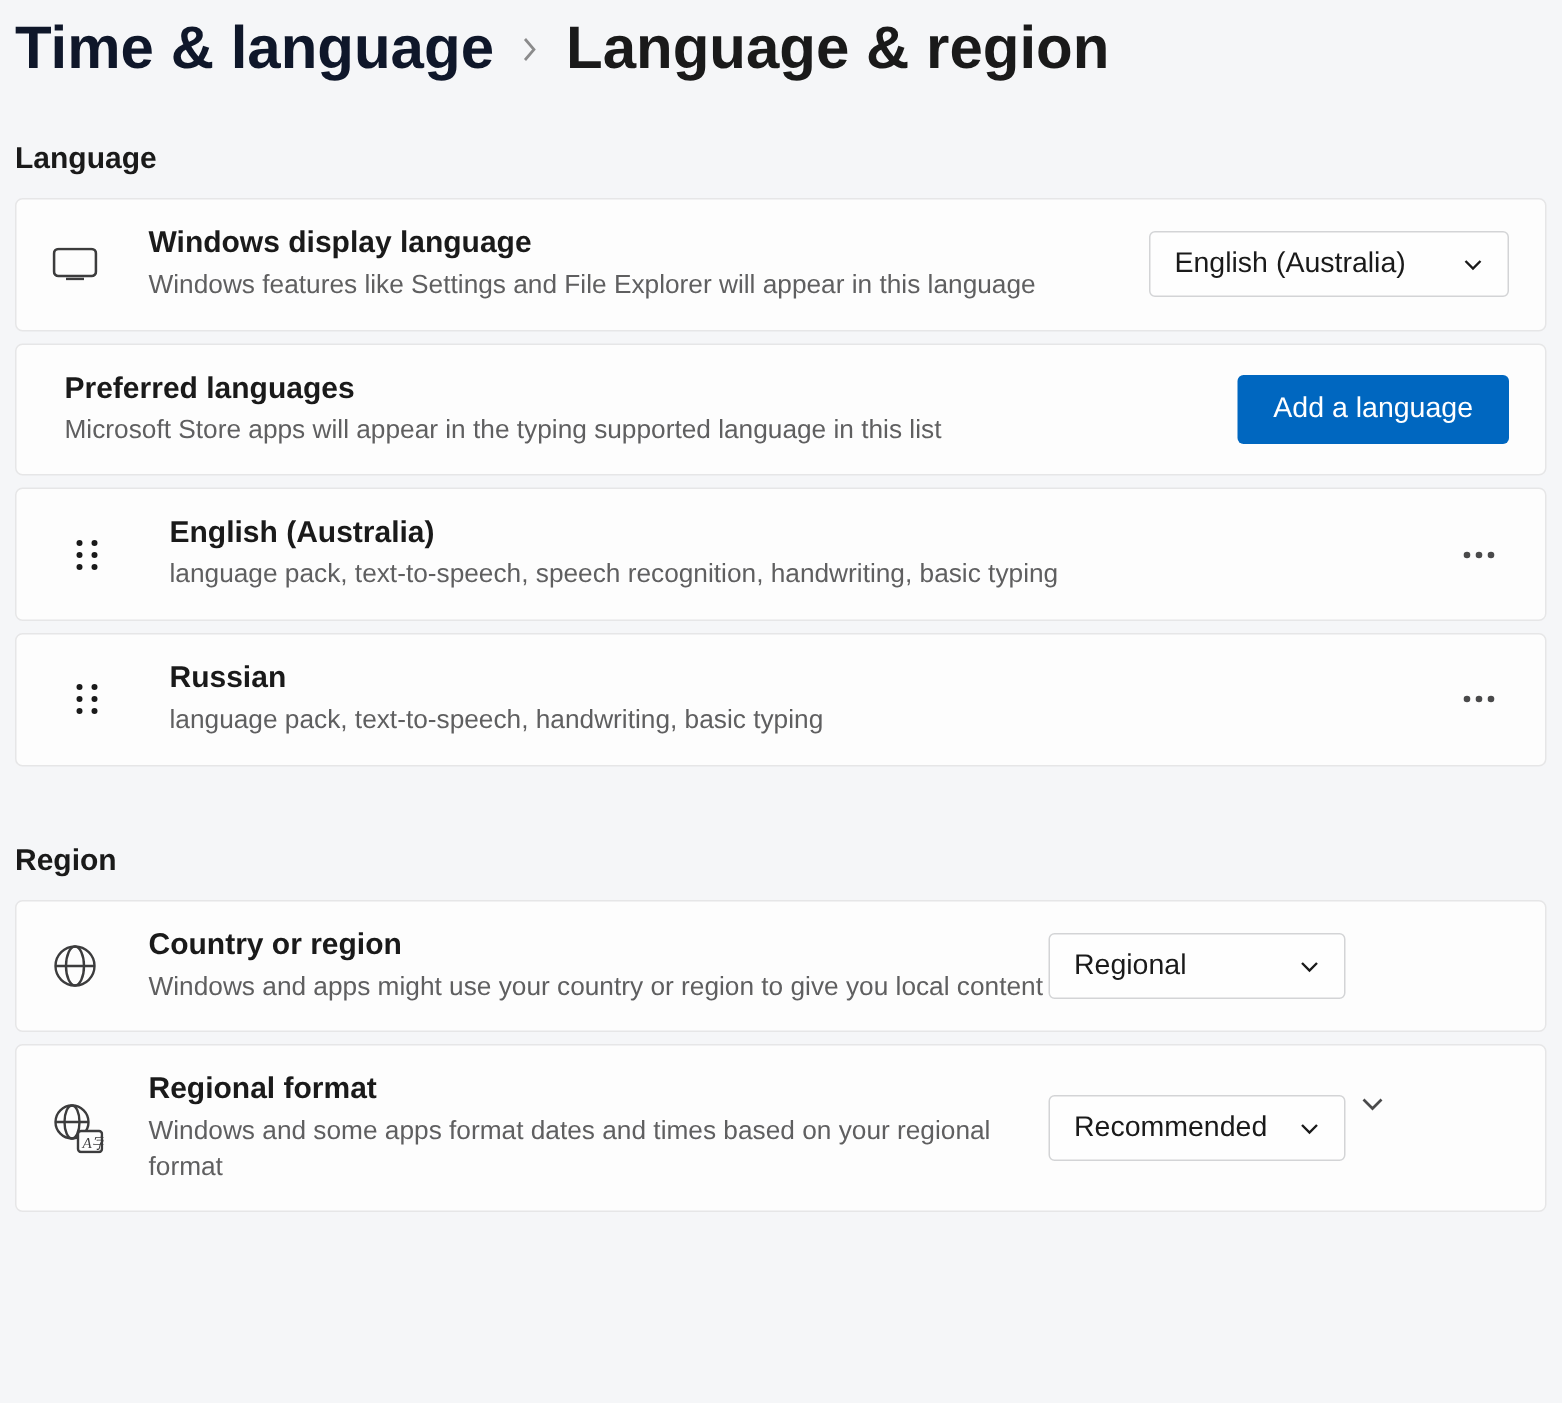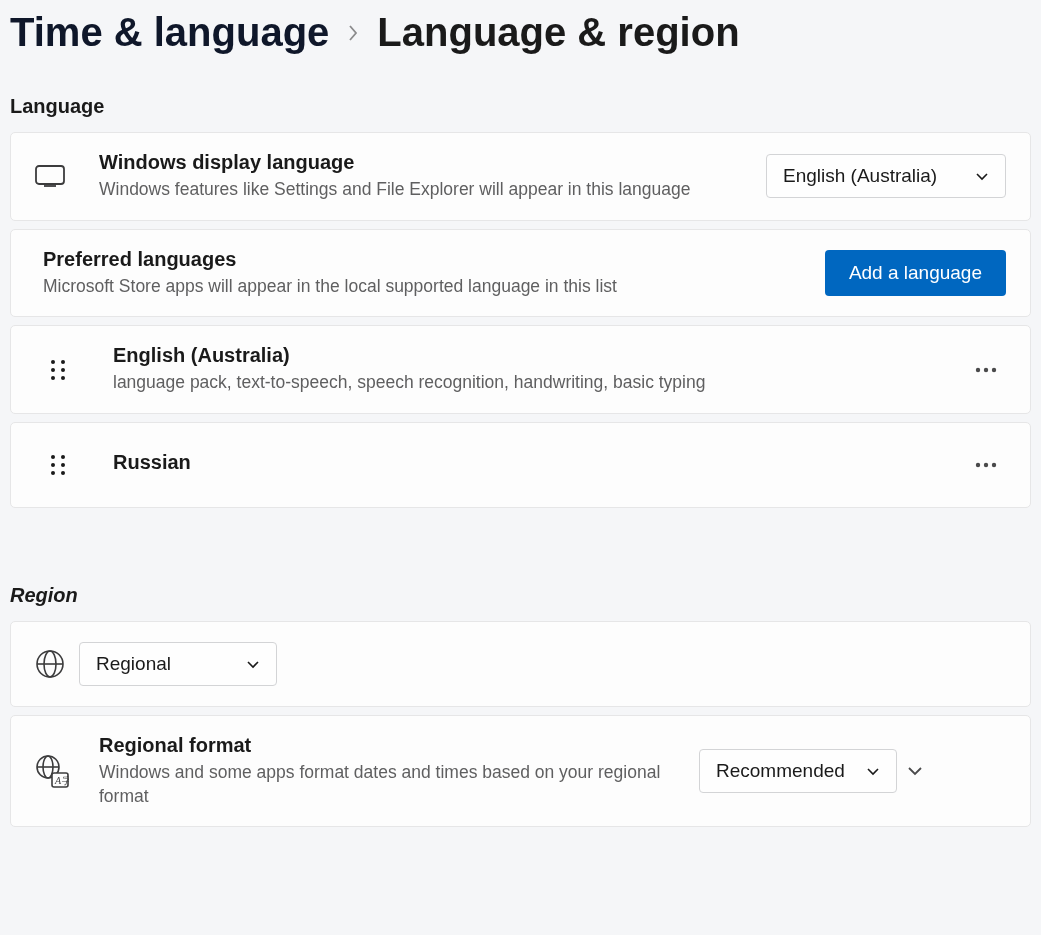--- a/index.html
+++ b/index.html
@@ -35,22 +35,21 @@
       font-weight: 700;
       color: #1a1a1a;
     }
     .section-heading {
       font-size: 20px;
       font-weight: 600;
       color: #1a1a1a;
       margin-bottom: 14px;
     }
     .section-gap {
-      margin-top: 76px;
-      font-style: italic;
+      margin-top: 52px;
     }
     .card {
       background: #fdfdfd;
       border: 1px solid #e6e6e7;
       border-radius: 5px;
       margin-bottom: 8px;
       display: flex;
       align-items: center;
       padding: 18px 24px;
       min-height: 86px;
@@ -128,21 +127,21 @@
       display: flex;
       align-items: center;
       justify-content: center;
       cursor: pointer;
       color: #4a4a4b;
       font-size: 20px;
       letter-spacing: 2px;
     }
     .card-tail {
       display: flex;
-      align-items: center;
+      align-items: flex-start;
     }
     .expand-chevron {
       width: 36px;
       display: flex;
       align-items: center;
       justify-content: center;
       cursor: pointer;
       color: #4a4a4b;
     }
     svg { display: block; }
@@ -179,21 +178,21 @@
       <svg width="14" height="10" viewBox="0 0 14 10" fill="none" stroke="currentColor" stroke-width="1.6">
           <polyline points="2,3 7,8 12,3"></polyline>
         </svg>
     </span>
   </div>
 </div>
 
 <div class="card" style="padding-left:32px;">
   <div class="card-body no-icon">
     <div class="card-title">Preferred languages</div>
-    <div class="card-subtitle">Microsoft Store apps will appear in the local supported language in this list</div>
+    <div class="card-subtitle">Microsoft Store apps will appear in the typing supported language in this list</div>
   </div>
   <button class="primary-btn">Add a language</button>
 </div>
 
 <div class="card" style="padding-left:38px;">
   <div class="card-handle">
     <svg width="18" height="26" viewBox="0 0 18 26" fill="currentColor">
       <circle cx="4" cy="5" r="2"></circle>
         <circle cx="14" cy="5" r="2"></circle>
       <circle cx="4" cy="13" r="2"></circle>
@@ -221,39 +220,44 @@
       <circle cx="4" cy="5" r="2"></circle>
         <circle cx="14" cy="5" r="2"></circle>
       <circle cx="4" cy="13" r="2"></circle>
         <circle cx="14" cy="13" r="2"></circle>
       <circle cx="4" cy="21" r="2"></circle>
         <circle cx="14" cy="21" r="2"></circle>
     </svg>
   </div>
   <div class="card-body">
     <div class="card-title">Russian</div>
+    <div class="card-subtitle">language pack, text-to-speech, handwriting, basic typing</div>
   </div>
   <div class="more-btn">
     <svg width="22" height="6" viewBox="0 0 22 6" fill="currentColor">
       <circle cx="3" cy="3" r="2.2"></circle>
         <circle cx="11" cy="3" r="2.2"></circle>
         <circle cx="19" cy="3" r="2.2"></circle>
     </svg>
   </div>
 </div>
 
 <div class="section-heading section-gap">Region</div>
 
 <div class="card">
   <div class="card-icon">
     <svg width="30" height="30" viewBox="0 0 30 30" fill="none" stroke="currentColor" stroke-width="1.6">
       <circle cx="15" cy="15" r="13"></circle>
       <ellipse cx="15" cy="15" rx="6" ry="13"></ellipse>
       <line x1="2" y1="15" x2="28" y2="15"></line>
     </svg>
+  </div>
+  <div class="card-body" style="max-width:600px;">
+    <div class="card-title">Country or region</div>
+    <div class="card-subtitle">Windows and apps might use your country or region to give you local content</div>
   </div>
   <div class="select-box">
     <span>Regional</span>
     <span class="chevron-down">
       <svg width="14" height="10" viewBox="0 0 14 10" fill="none" stroke="currentColor" stroke-width="1.6">
           <polyline points="2,3 7,8 12,3"></polyline>
         </svg>
     </span>
   </div>
 </div>

